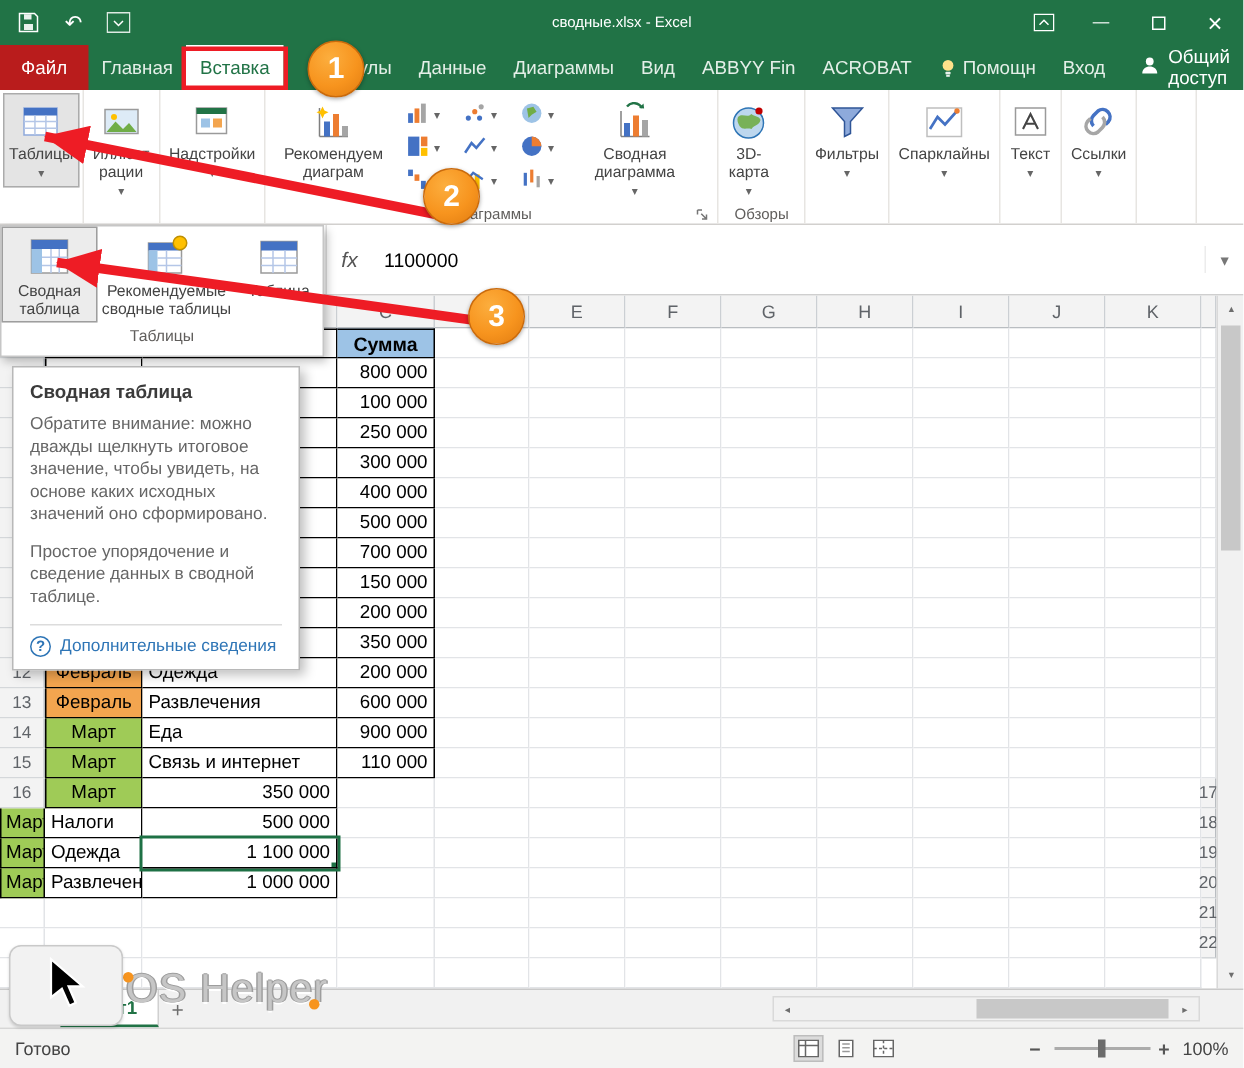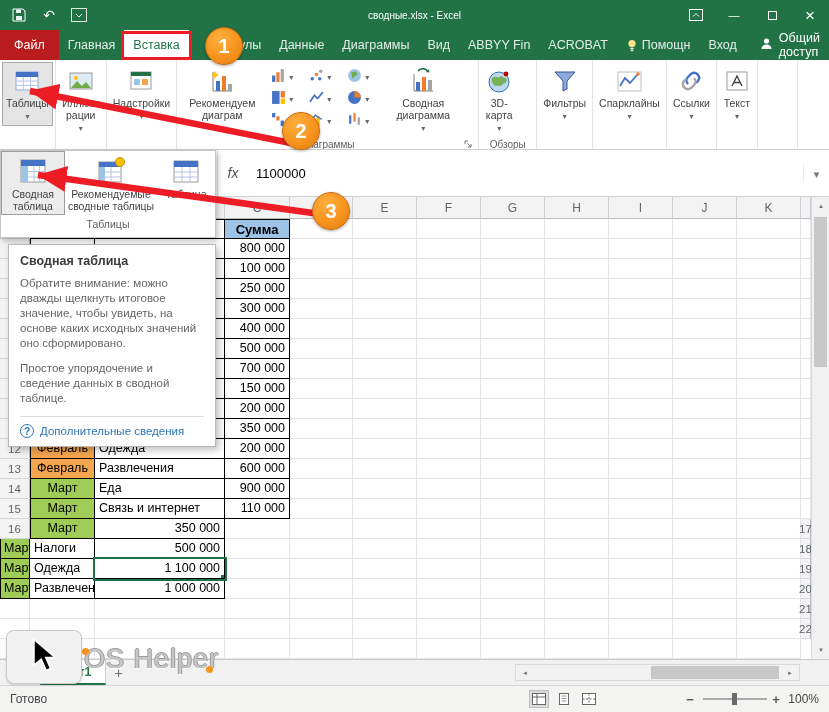--- a/index.html
+++ b/index.html
@@ -105,21 +105,21 @@
 
   
   #flyout{left:0;top:150px;width:216px;height:88px;background:#fff;border:1px solid #C6C6C6;box-shadow:2px 3px 6px rgba(0,0,0,.25);z-index:20;display:flex;flex-wrap:wrap;align-content:flex-start;}
   .fitem{display:flex;flex-direction:column;align-items:center;text-align:center;font-size:10.5px;line-height:12px;color:#444;padding:4px 1px 2px;border:1px solid transparent;height:64px;overflow:hidden;}
   .fitem.active{background:#ECECEC;border:1px solid #9E9E9E;}
   .fitem .fic{width:30px;height:30px;display:flex;align-items:center;justify-content:center;margin-bottom:2px;}
   .fi1{width:64px;} .fi2{width:92px;} .fi3{width:58px;}
   #fglabel{width:100%;height:18px;display:flex;align-items:center;justify-content:center;font-size:10.5px;color:#605E5C;}
 
   
-  #tooltip{left:8px;top:244px;width:208px;background:#fff;border:1px solid #B8B8B8;box-shadow:3px 3px 7px rgba(0,0,0,.25);z-index:21;padding:9px 11px 8px;}
+  #tooltip{left:8px;top:244px;width:192px;background:#fff;border:1px solid #B8B8B8;box-shadow:3px 3px 7px rgba(0,0,0,.25);z-index:21;padding:9px 11px 8px;}
   #tooltip h4{font-size:12.5px;color:#3B3B3B;margin-bottom:8px;font-weight:bold;}
   #tooltip p{font-size:11.5px;line-height:15px;color:#666;margin-bottom:10px;}
   #tthr{border:none;border-top:1px solid #DCDCDC;margin:2px 0 7px;}
   #ttlink{display:flex;align-items:center;gap:6px;font-size:11.5px;color:#2E75B6;}
   .qcirc{width:14px;height:14px;border-radius:50%;border:1.5px solid #2E75B6;display:inline-flex;align-items:center;justify-content:center;flex:none;}
   .qmark::after{content:"?";font-size:10px;color:#2E75B6;font-weight:bold;}
 
   
 
   
@@ -423,37 +423,37 @@
           </svg>
         </span>
       <span class="rlab">Спарклайны</span>
       <span class="dd"></span>
     </div>
   </div>
   <div class="rg">
     <div class="bigbtn">
       <span class="ric">
           <svg width="26" height="26" viewBox="0 0 26 26">
+            <rect x="3" y="4" width="20" height="18" fill="#fff" stroke="#9A9A9A"></rect>
+            <path d="M8 18L13 8l5 10M9.8 14.5h6.4" stroke="#444" stroke-width="1.4" fill="none"></path>
+          </svg>
+        </span>
+      <span class="rlab">Текст</span>
+      <span class="dd"></span>
+    </div>
+  </div>
+  <div class="rg">
+    <div class="bigbtn">
+      <span class="ric">
+          <svg width="26" height="26" viewBox="0 0 26 26">
             <path d="M10 16a5 5 0 0 1 0-7l3-3a5 5 0 0 1 7 7l-2 2" stroke="#4472C4" stroke-width="2.4" fill="none"></path>
             <path d="M16 10a5 5 0 0 1 0 7l-3 3a5 5 0 0 1-7-7l2-2" stroke="#A6A6A6" stroke-width="2.4" fill="none"></path>
           </svg>
         </span>
       <span class="rlab">Ссылки</span>
-      <span class="dd"></span>
-    </div>
-  </div>
-  <div class="rg">
-    <div class="bigbtn">
-      <span class="ric">
-          <svg width="26" height="26" viewBox="0 0 26 26">
-            <rect x="3" y="4" width="20" height="18" fill="#fff" stroke="#9A9A9A"></rect>
-            <path d="M8 18L13 8l5 10M9.8 14.5h6.4" stroke="#444" stroke-width="1.4" fill="none"></path>
-          </svg>
-        </span>
-      <span class="rlab">Текст</span>
       <span class="dd"></span>
     </div>
   </div>
   <div class="rg" style="width:40px;"></div>
 </div>
 
 <div id="formulabar" class="abs">
   <div id="namebox"></div>
   <div id="fxbox">fx</div>
   <div id="fbvalue">1100000</div>

